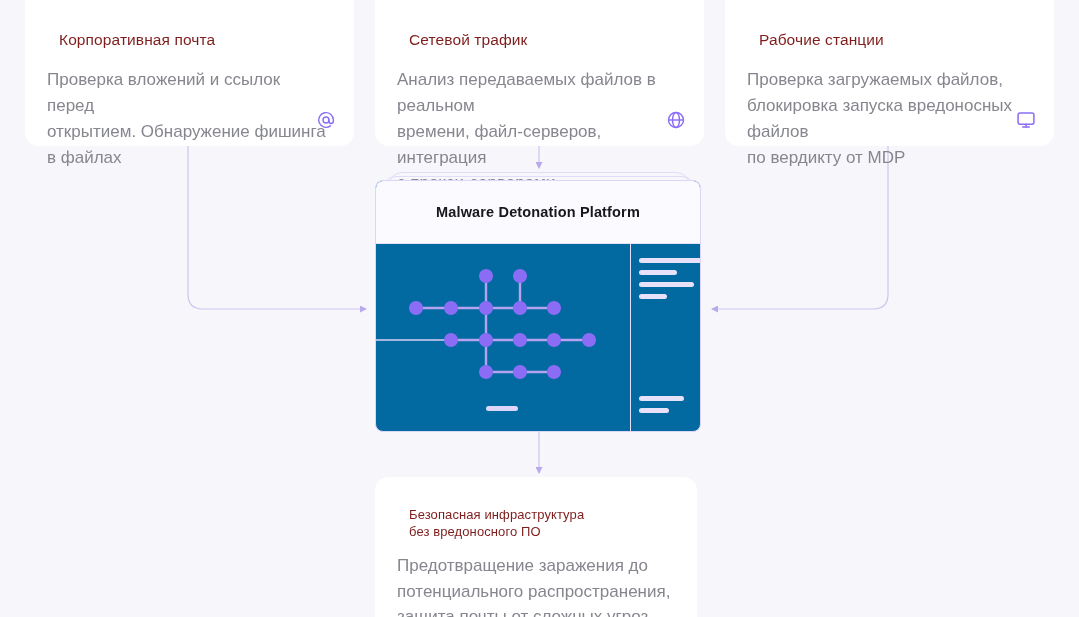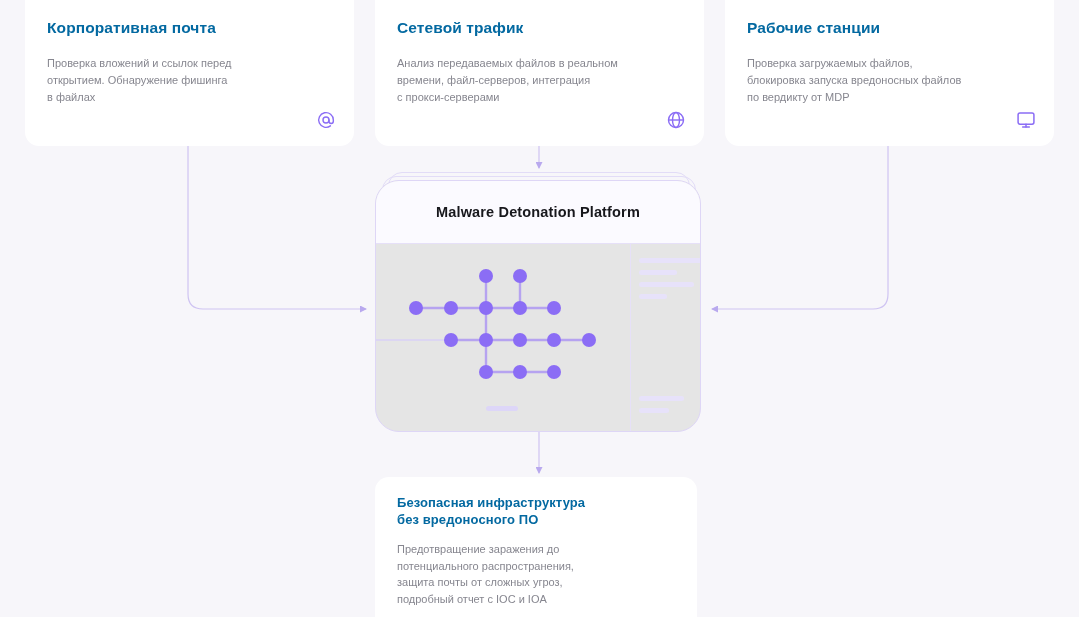--- a/index.html
+++ b/index.html
@@ -33,29 +33,29 @@
   
   .card {
     position: absolute;
     background: #ffffff;
     border-radius: 14px;
     box-sizing: border-box;
   }
 
   .card-title {
     font-size: 15.5px;
-    font-weight: bold;
-    color: #0369a1;
+    font-weight: normal;
+    color: #7f1d1d;
     letter-spacing: .1px;
     line-height: 1.3;
-    margin: 0;
+    margin: 12px;
   }
 
   .card-desc {
-    font-size: 11px;
+    font-size: 17px;
     color: #86868f;
     line-height: 1.52;
     margin: 17px 0 0 0;
     white-space: pre-line;
   }
 
   .card-icon {
     position: absolute;
     color: #8b6df5;
     line-height: 0;
@@ -106,23 +106,23 @@
     height: 252px;
   }
 
   .platform-card {
     position: absolute;
     left: 0;
     top: 8px;
     width: 326px;
     height: 252px;
     box-sizing: border-box;
-    background: #e5e5e5;
+    background: #0369a1;
     border: 1px solid #ded6f6;
-    border-radius: 24px;
+    border-radius: 8px;
     overflow: hidden;
   }
 
   .platform-head {
     height: 62px;
     display: flex;
     align-items: center;
     justify-content: center;
     border-bottom: 1px solid #e6e0f8;
     background: #fbfaff;

